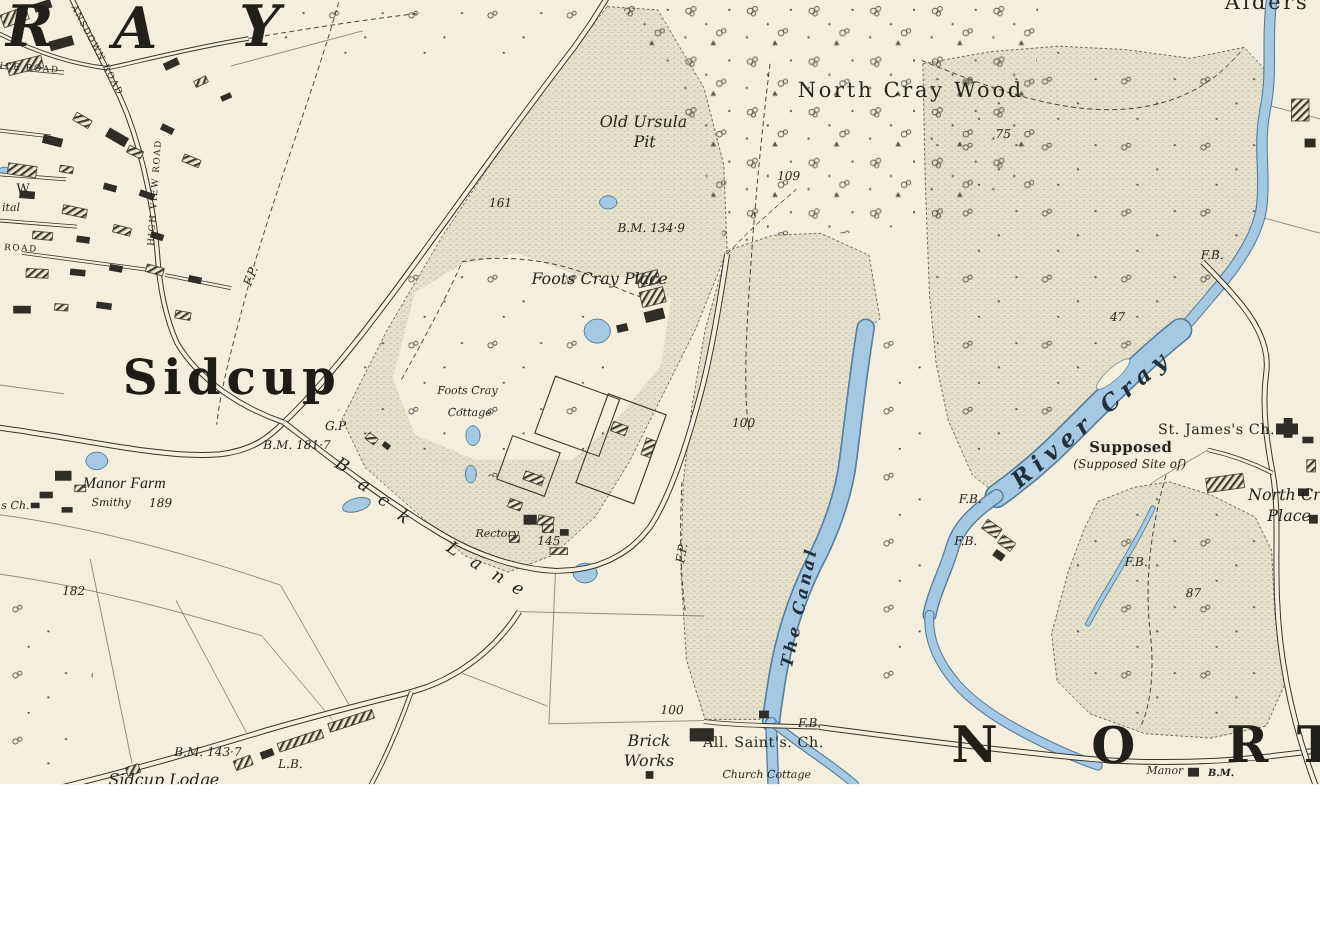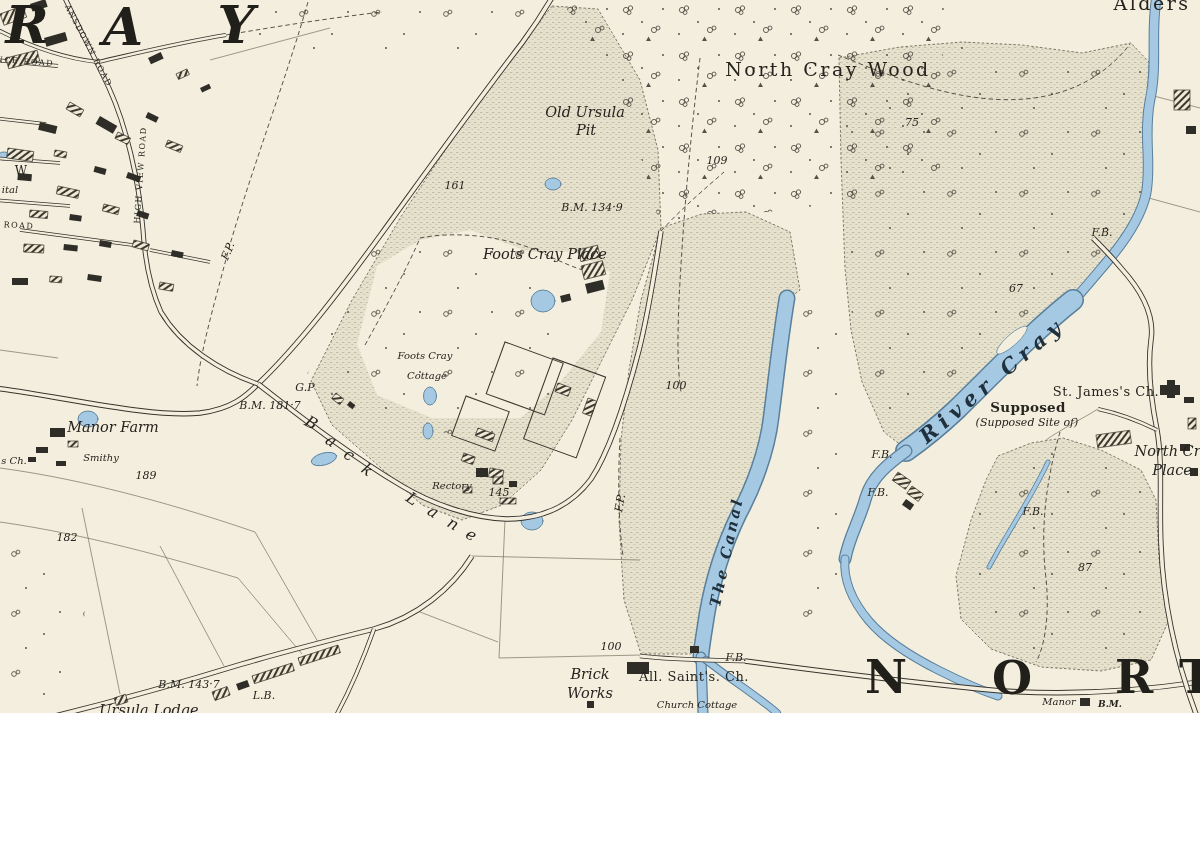--- a/index.html
+++ b/index.html
@@ -287,78 +287,79 @@
         <rect class="h" x="252" y="676" width="42" height="8" transform="rotate(-18 252 676)"></rect>
         <rect class="h" x="298" y="658" width="42" height="8" transform="rotate(-18 298 658)"></rect>
         <rect class="b" x="690" y="646" width="9" height="7"></rect>
       </g>
     </svg>
     <div class="labels">
         <span class="lbl huge" style="left: 27px; top: 25px;">R</span>
         <span class="lbl huge" style="left: 123px; top: 27px;">A</span>
         <span class="lbl huge" style="left: 236px; top: 25px;">Y</span>
         <span class="lbl wood" style="left: 1152px; top: 3px;">Alders</span>
-        <span class="lbl wood" style="left: 828px; top: 69px;">North Cray Wood</span>
+        <span class="lbl wood" style="left: 828px; top: 83px;">North Cray Wood</span>
         <span class="lbl itLg" style="left: 585px; top: 112px;">Old Ursula</span>
         <span class="lbl itLg" style="left: 586px; top: 130px;">Pit</span>
         <span class="lbl num" style="left: 455px; top: 185px;">161</span>
         <span class="lbl num" style="left: 717px; top: 160px;">109</span>
         <span class="lbl num" style="left: 912px; top: 122px;">75</span>
         <span class="lbl num" style="left: 592px; top: 207px;">B.M. 134·9</span>
         <span class="lbl num" style="left: 1102px; top: 232px;">F.B.</span>
         <span class="lbl itLg" style="left: 545px; top: 254px;">Foots Cray Place</span>
         <span class="lbl num" style="left: 228px; top: 251px; transform: translate(-50%, -50%) rotate(-68deg);">F.P.</span>
-        <span class="lbl num" style="left: 1016px; top: 288px;">67</span>
+        <span class="lbl num" style="left: 1016px; top: 288px;">47</span>
+        <span class="lbl big" style="left: 211px; top: 344px;">Sidcup</span>
         <span class="lbl it" style="left: 425px; top: 356px;">Foots Cray</span>
         <span class="lbl it" style="left: 427px; top: 376px;">Cottage</span>
         <span class="lbl waterLg" style="left: 992px; top: 380px; transform: translate(-50%, -50%) rotate(-40deg);">River Cray</span>
         <span class="lbl num" style="left: 676px; top: 385px;">100</span>
         <span class="lbl num" style="left: 305px; top: 387px;">G.P</span>
         <span class="lbl nameLg" style="left: 1106px; top: 391px;">St. James's Ch.</span>
         <span class="lbl num" style="left: 270px; top: 405px;">B.M. 181·7</span>
         <span class="lbl gothic" style="left: 1028px; top: 408px;">Supposed</span>
         <span class="lbl itSm" style="left: 1027px; top: 422px;">(Supposed Site of)</span>
         <span class="lbl lane" style="left: 311px; top: 423px; transform: translate(-50%, -50%) rotate(30deg);">B</span>
-        <span class="lbl itLg" style="left: 113px; top: 427px;">Manor Farm</span>
+        <span class="lbl itLg" style="left: 113px; top: 440px; font-family: Liberation Serif, serif;">Manor Farm</span>
         <span class="lbl lane" style="left: 331px; top: 441px; transform: translate(-50%, -50%) rotate(32deg);">a</span>
         <span class="lbl itLg" style="left: 1176px; top: 451px;">North Cray</span>
         <span class="lbl num" style="left: 882px; top: 454px;">F.B.</span>
         <span class="lbl lane" style="left: 349px; top: 455px; transform: translate(-50%, -50%) rotate(34deg);">c</span>
         <span class="lbl it" style="left: 101px; top: 458px;">Smithy</span>
-        <span class="lbl num" style="left: 146px; top: 475px;">189</span>
+        <span class="lbl num" style="left: 146px; top: 457px;">189</span>
         <span class="lbl it" style="left: 14px; top: 461px;">s Ch.</span>
         <span class="lbl itLg" style="left: 1172px; top: 470px;">Place</span>
         <span class="lbl lane" style="left: 367px; top: 470px; transform: translate(-50%, -50%) rotate(36deg);">k</span>
         <span class="lbl it" style="left: 452px; top: 486px;">Rectory</span>
         <span class="lbl num" style="left: 499px; top: 492px;">145</span>
         <span class="lbl num" style="left: 878px; top: 492px;">F.B.</span>
         <span class="lbl lane" style="left: 412px; top: 499px; transform: translate(-50%, -50%) rotate(34deg);">L</span>
         <span class="lbl num" style="left: 620px; top: 503px; transform: translate(-50%, -50%) rotate(-80deg);">F.P.</span>
         <span class="lbl num" style="left: 1033px; top: 511px;">F.B.</span>
         <span class="lbl lane" style="left: 433px; top: 512px; transform: translate(-50%, -50%) rotate(32deg);">a</span>
         <span class="lbl lane" style="left: 453px; top: 524px; transform: translate(-50%, -50%) rotate(30deg);">n</span>
         <span class="lbl lane" style="left: 471px; top: 535px; transform: translate(-50%, -50%) rotate(30deg);">e</span>
         <span class="lbl num" style="left: 67px; top: 537px;">182</span>
-        <span class="lbl num" style="left: 1085px; top: 539px; margin-top: 28px;">87</span>
+        <span class="lbl num" style="left: 1085px; top: 539px;">87</span>
         <span class="lbl water" style="left: 727px; top: 552px; transform: translate(-50%, -50%) rotate(-78deg);">The Canal</span>
         <span class="lbl num" style="left: 611px; top: 646px;">100</span>
         <span class="lbl num" style="left: 736px; top: 657px;">F.B.</span>
         <span class="lbl itLg" style="left: 590px; top: 674px;">Brick</span>
         <span class="lbl nameLg" style="left: 694px; top: 676px;">All. Saint's. Ch.</span>
         <span class="lbl capsN" style="left: 887px; top: 677px;">N</span>
         <span class="lbl capsN" style="left: 1013px; top: 678px;">O</span>
         <span class="lbl capsN" style="left: 1135px; top: 677px;">R</span>
         <span class="lbl capsN" style="left: 1197px; top: 677px;">T</span>
         <span class="lbl num" style="left: 189px; top: 684px;">B.M. 143·7</span>
         <span class="lbl itLg" style="left: 590px; top: 693px;">Works</span>
         <span class="lbl num" style="left: 252px; top: 695px; margin-left: 12px;">L.B.</span>
         <span class="lbl it" style="left: 1059px; top: 702px;">Manor</span>
         <span class="lbl numSm" style="left: 1110px; top: 704px; font-weight: bold;">B.M.</span>
         <span class="lbl it" style="left: 697px; top: 705px;">Church Cottage</span>
-        <span class="lbl itLg" style="left: 149px; top: 710px;">Ursula Lodge</span>
+        <span class="lbl itLg" style="left: 149px; top: 710px;">Sidcup Lodge</span>
         <span class="lbl road" style="left: 88px; top: 46px; transform: translate(-50%, -50%) rotate(62deg);">ANSDOWN ROAD</span>
         <span class="lbl road" style="left: 141px; top: 175px; transform: translate(-50%, -50%) rotate(-86deg);">HIGH VIEW ROAD</span>
         <span class="lbl road" style="left: 25px; top: 62px; transform: translate(-50%, -50%) rotate(4deg);">NCE ROAD</span>
         <span class="lbl road" style="left: 19px; top: 226px; transform: translate(-50%, -50%) rotate(3deg);">ROAD</span>
         <span class="lbl name" style="left: 21px; top: 171px;">W</span>
         <span class="lbl it" style="left: 10px; top: 190px;">ital</span>
       </div>
   </div>
 
   <div class="footer">

